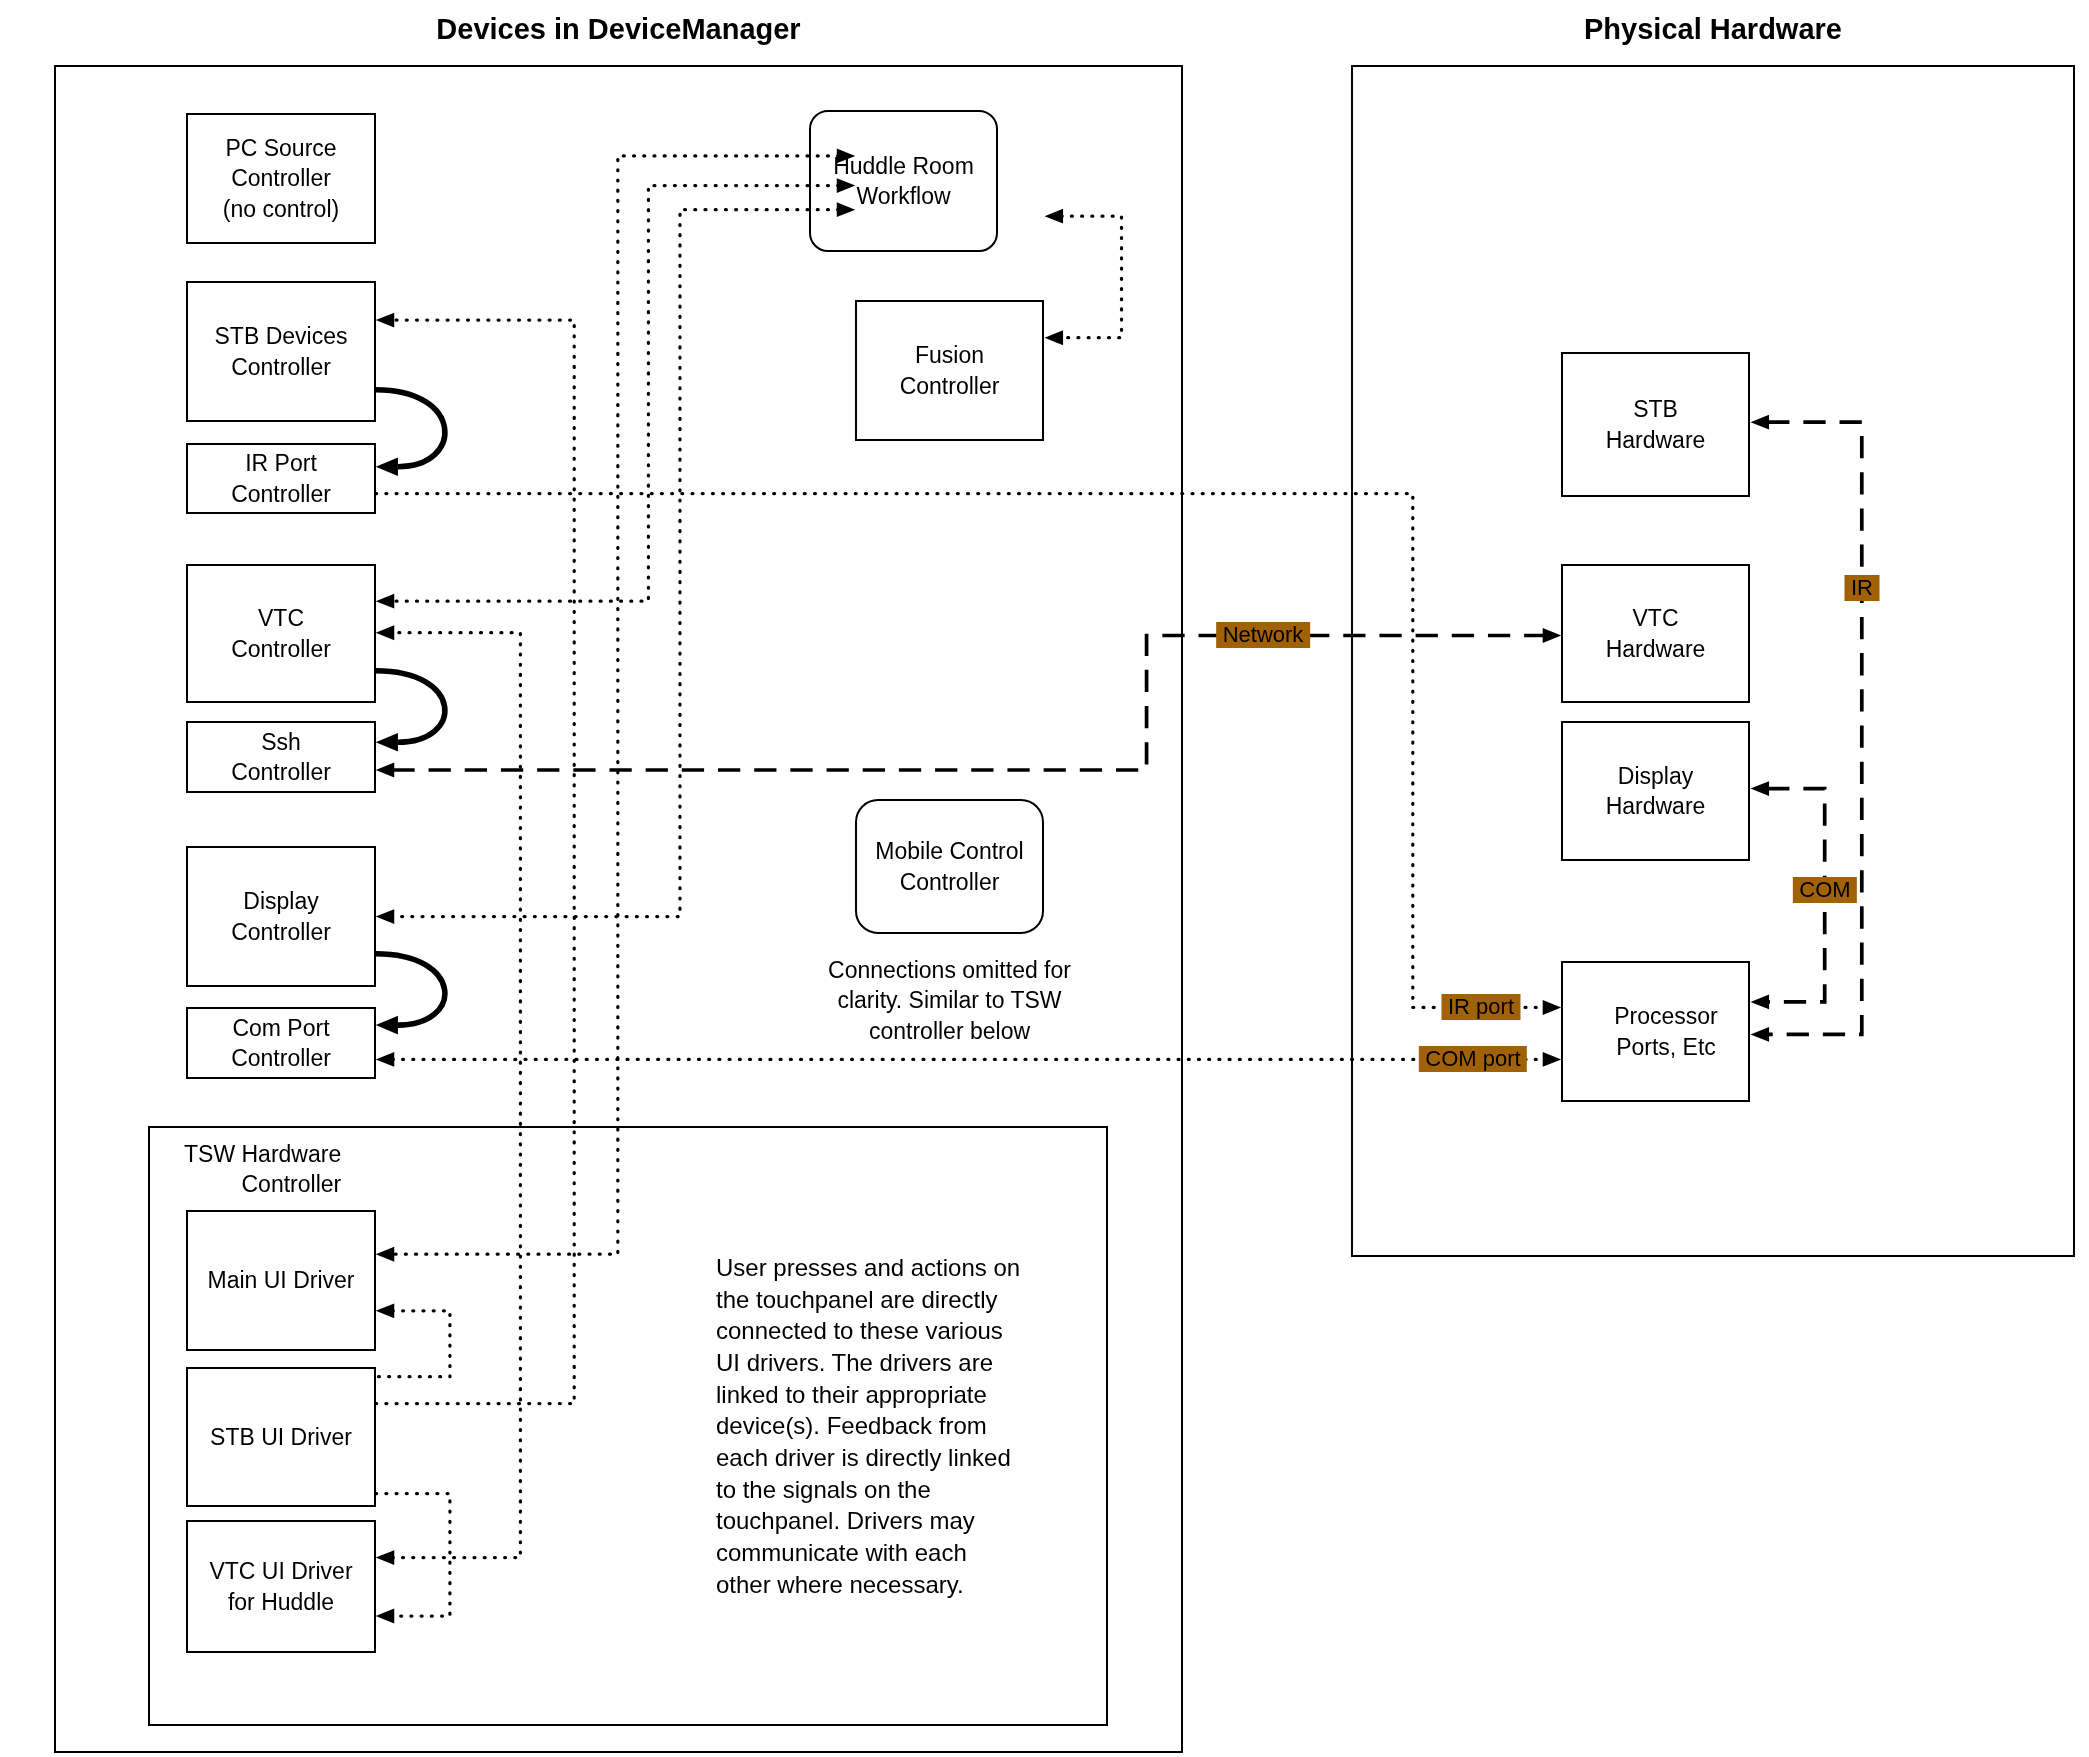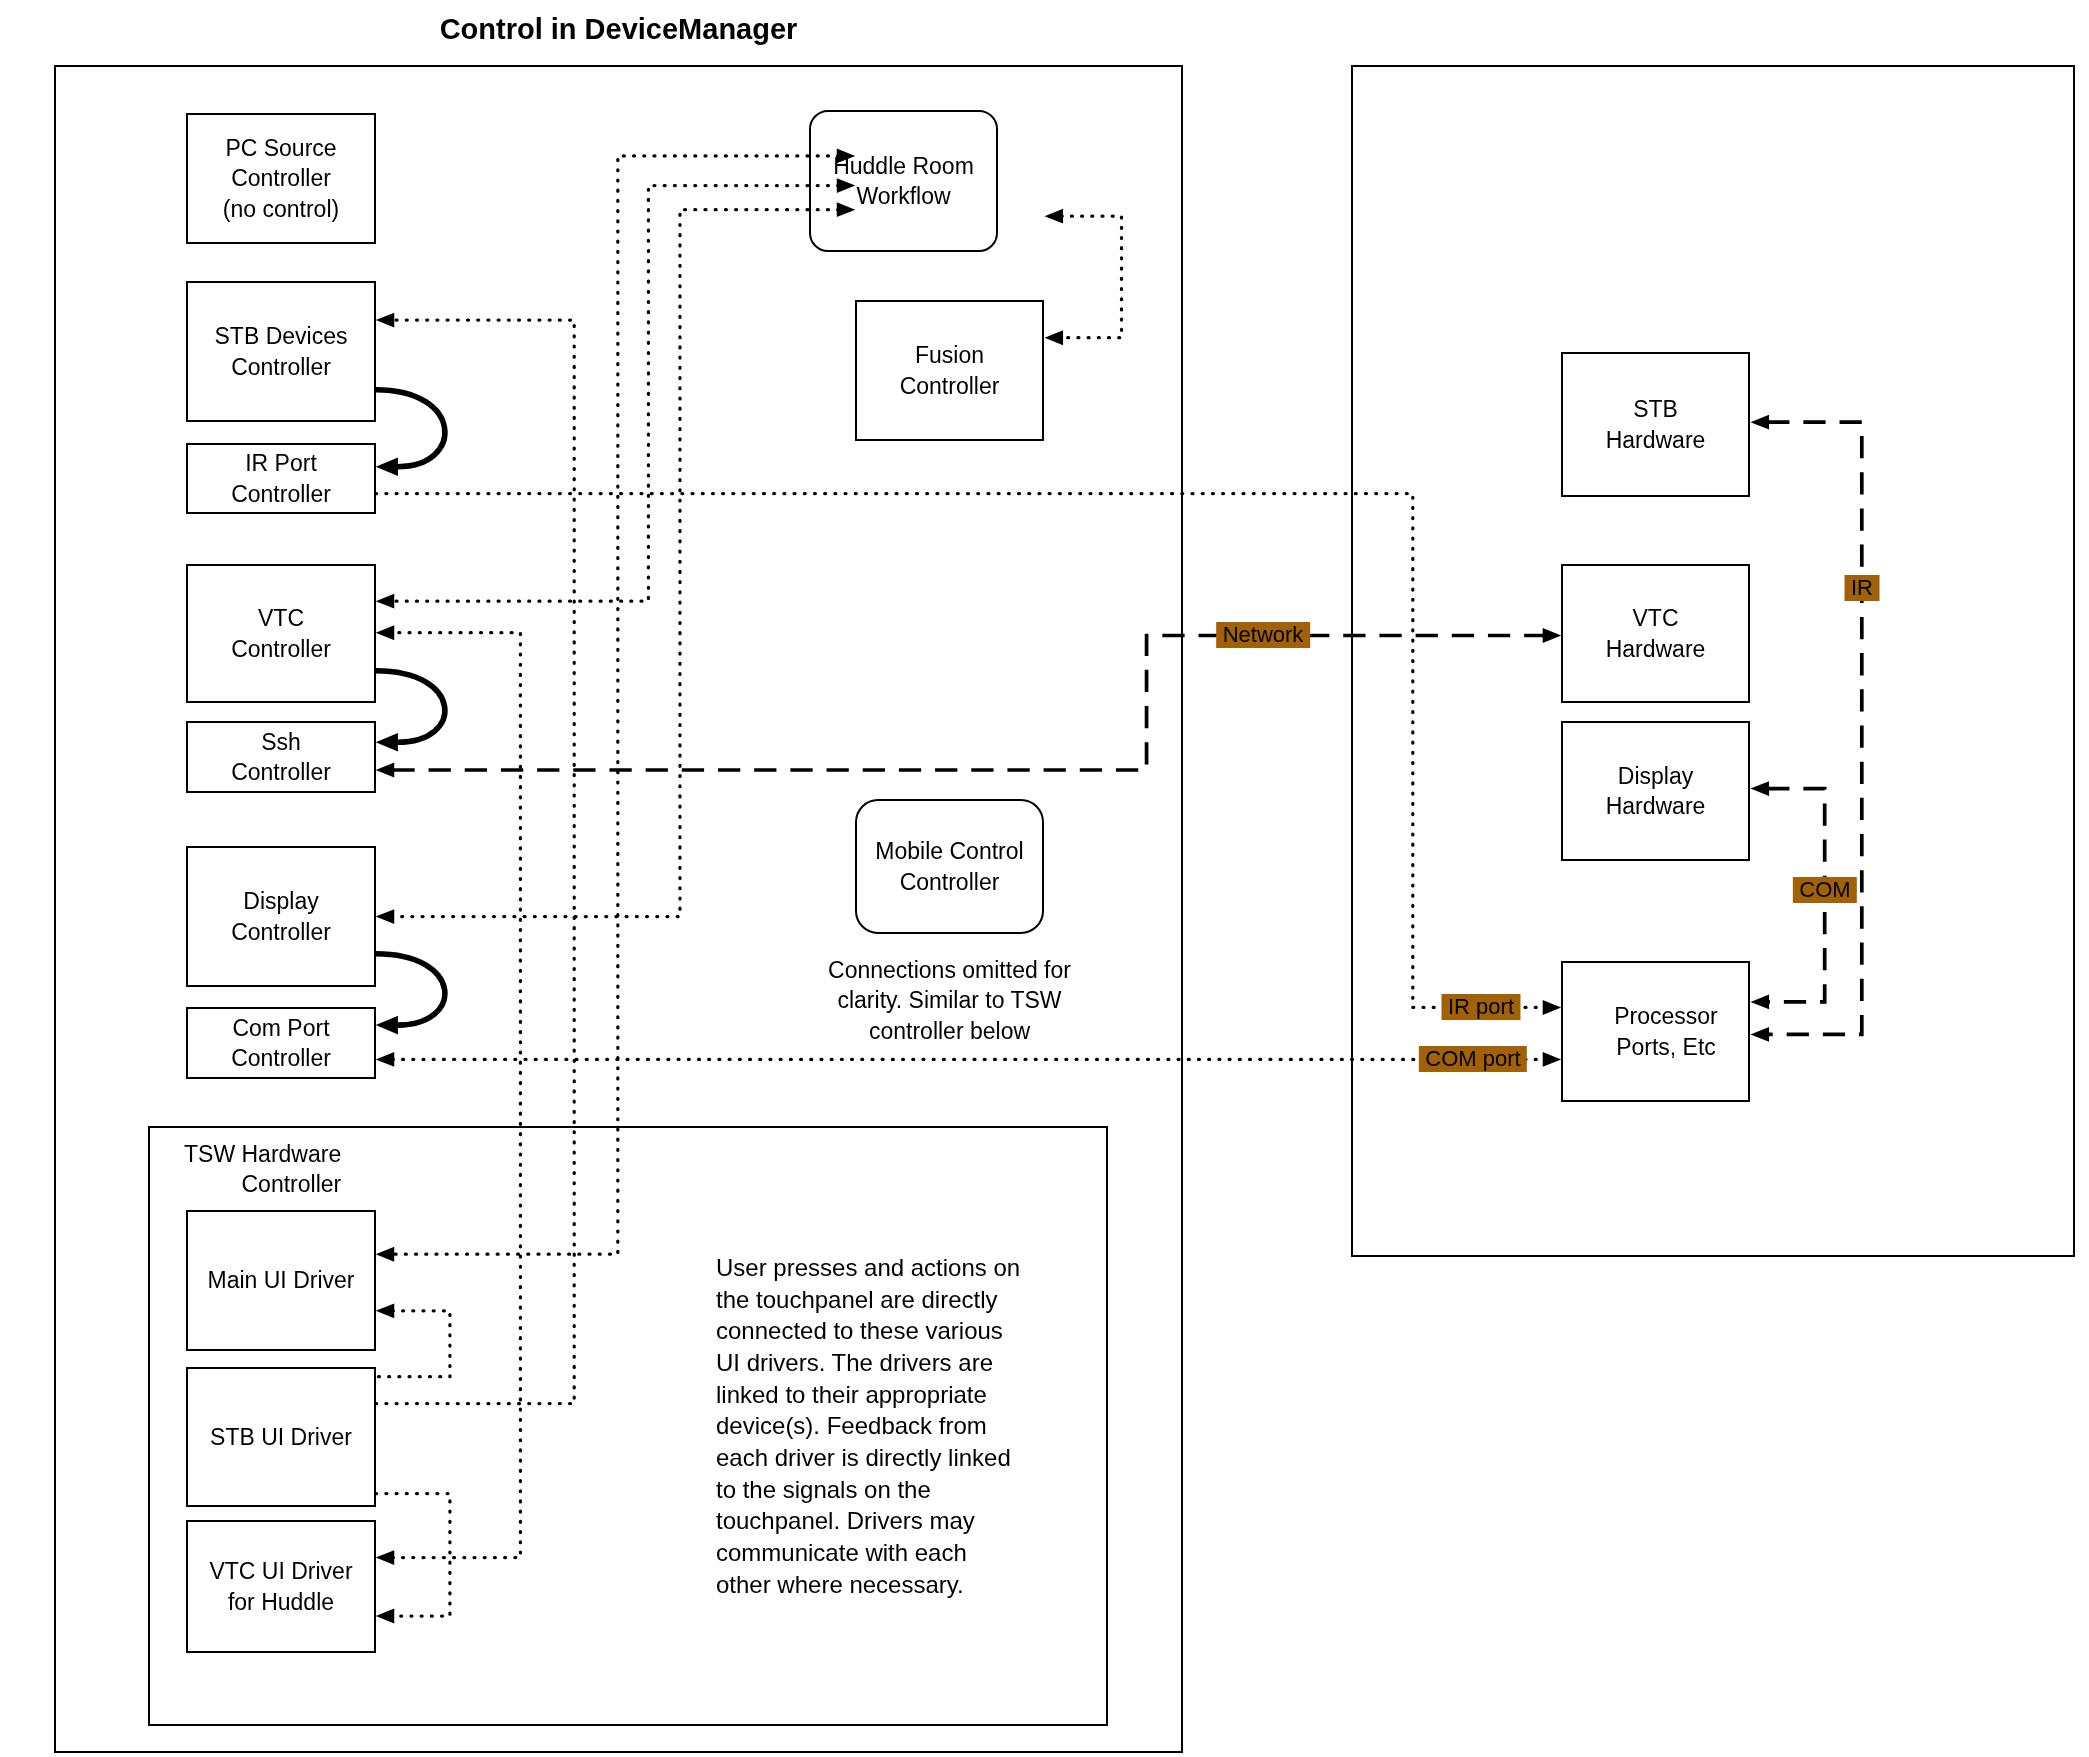--- a/index.html
+++ b/index.html
@@ -30,21 +30,22 @@
 </style>
 </head>
 <body>
 
 <div class="canvas">
 
   <div class="frame" style="left:54px; top:65px; width:1129px; height:1688px;"></div>
   <div class="frame" style="left:1351px; top:65px; width:724px; height:1192px;"></div>
   <div class="frame" style="left:148px; top:1126px; width:960px; height:600px;"></div>
 
-  <div class="frame-title" style="left:54px; top:13px; width:1129px;">Control in DeviceManager</div>
+  <div class="frame-title" style="left:54px; top:13px; width:1129px;">Devices in DeviceManager</div>
+  <div class="frame-title" style="left:1351px; top:13px; width:724px;">Physical Hardware</div>
 
   <div class="tsw-label" style="left:184px; top:1139px;">TSW Hardware
 Controller</div>
 
   <div class="note center" style="left:801px; top:955px; width:297px; font-size:23px;">Connections omitted for
 clarity. Similar to TSW
 controller below</div>
   <div class="note" style="left:716px; top:1252px; width:390px;">User presses and actions on
 the touchpanel are directly
 connected to these various

